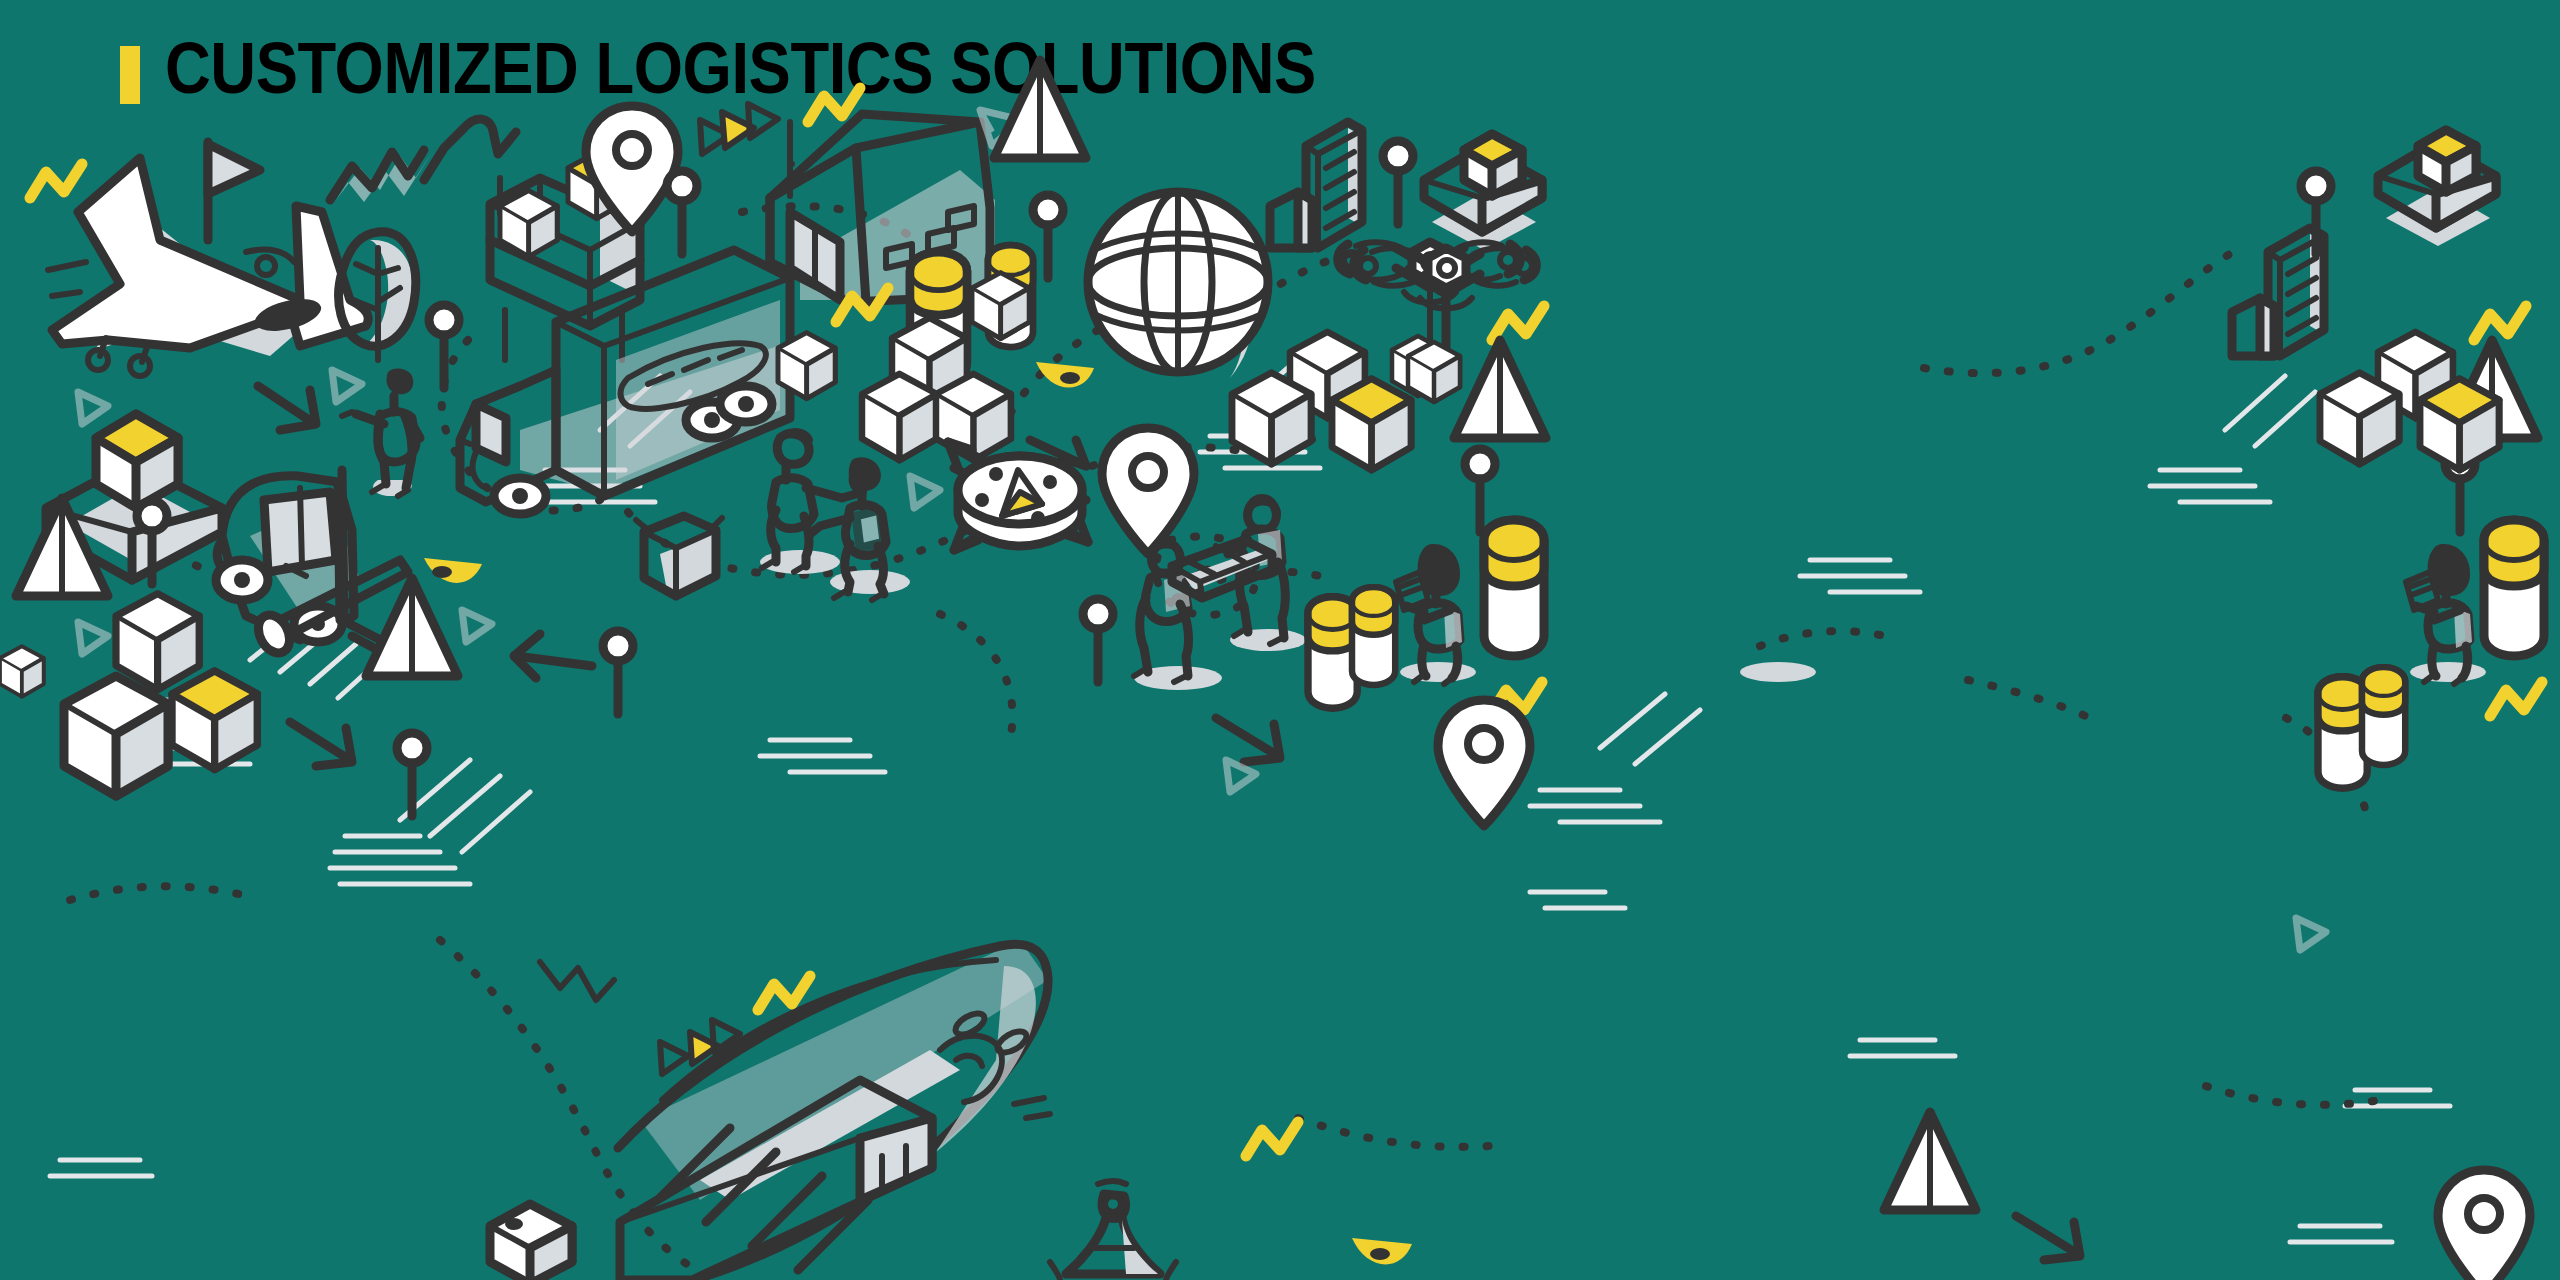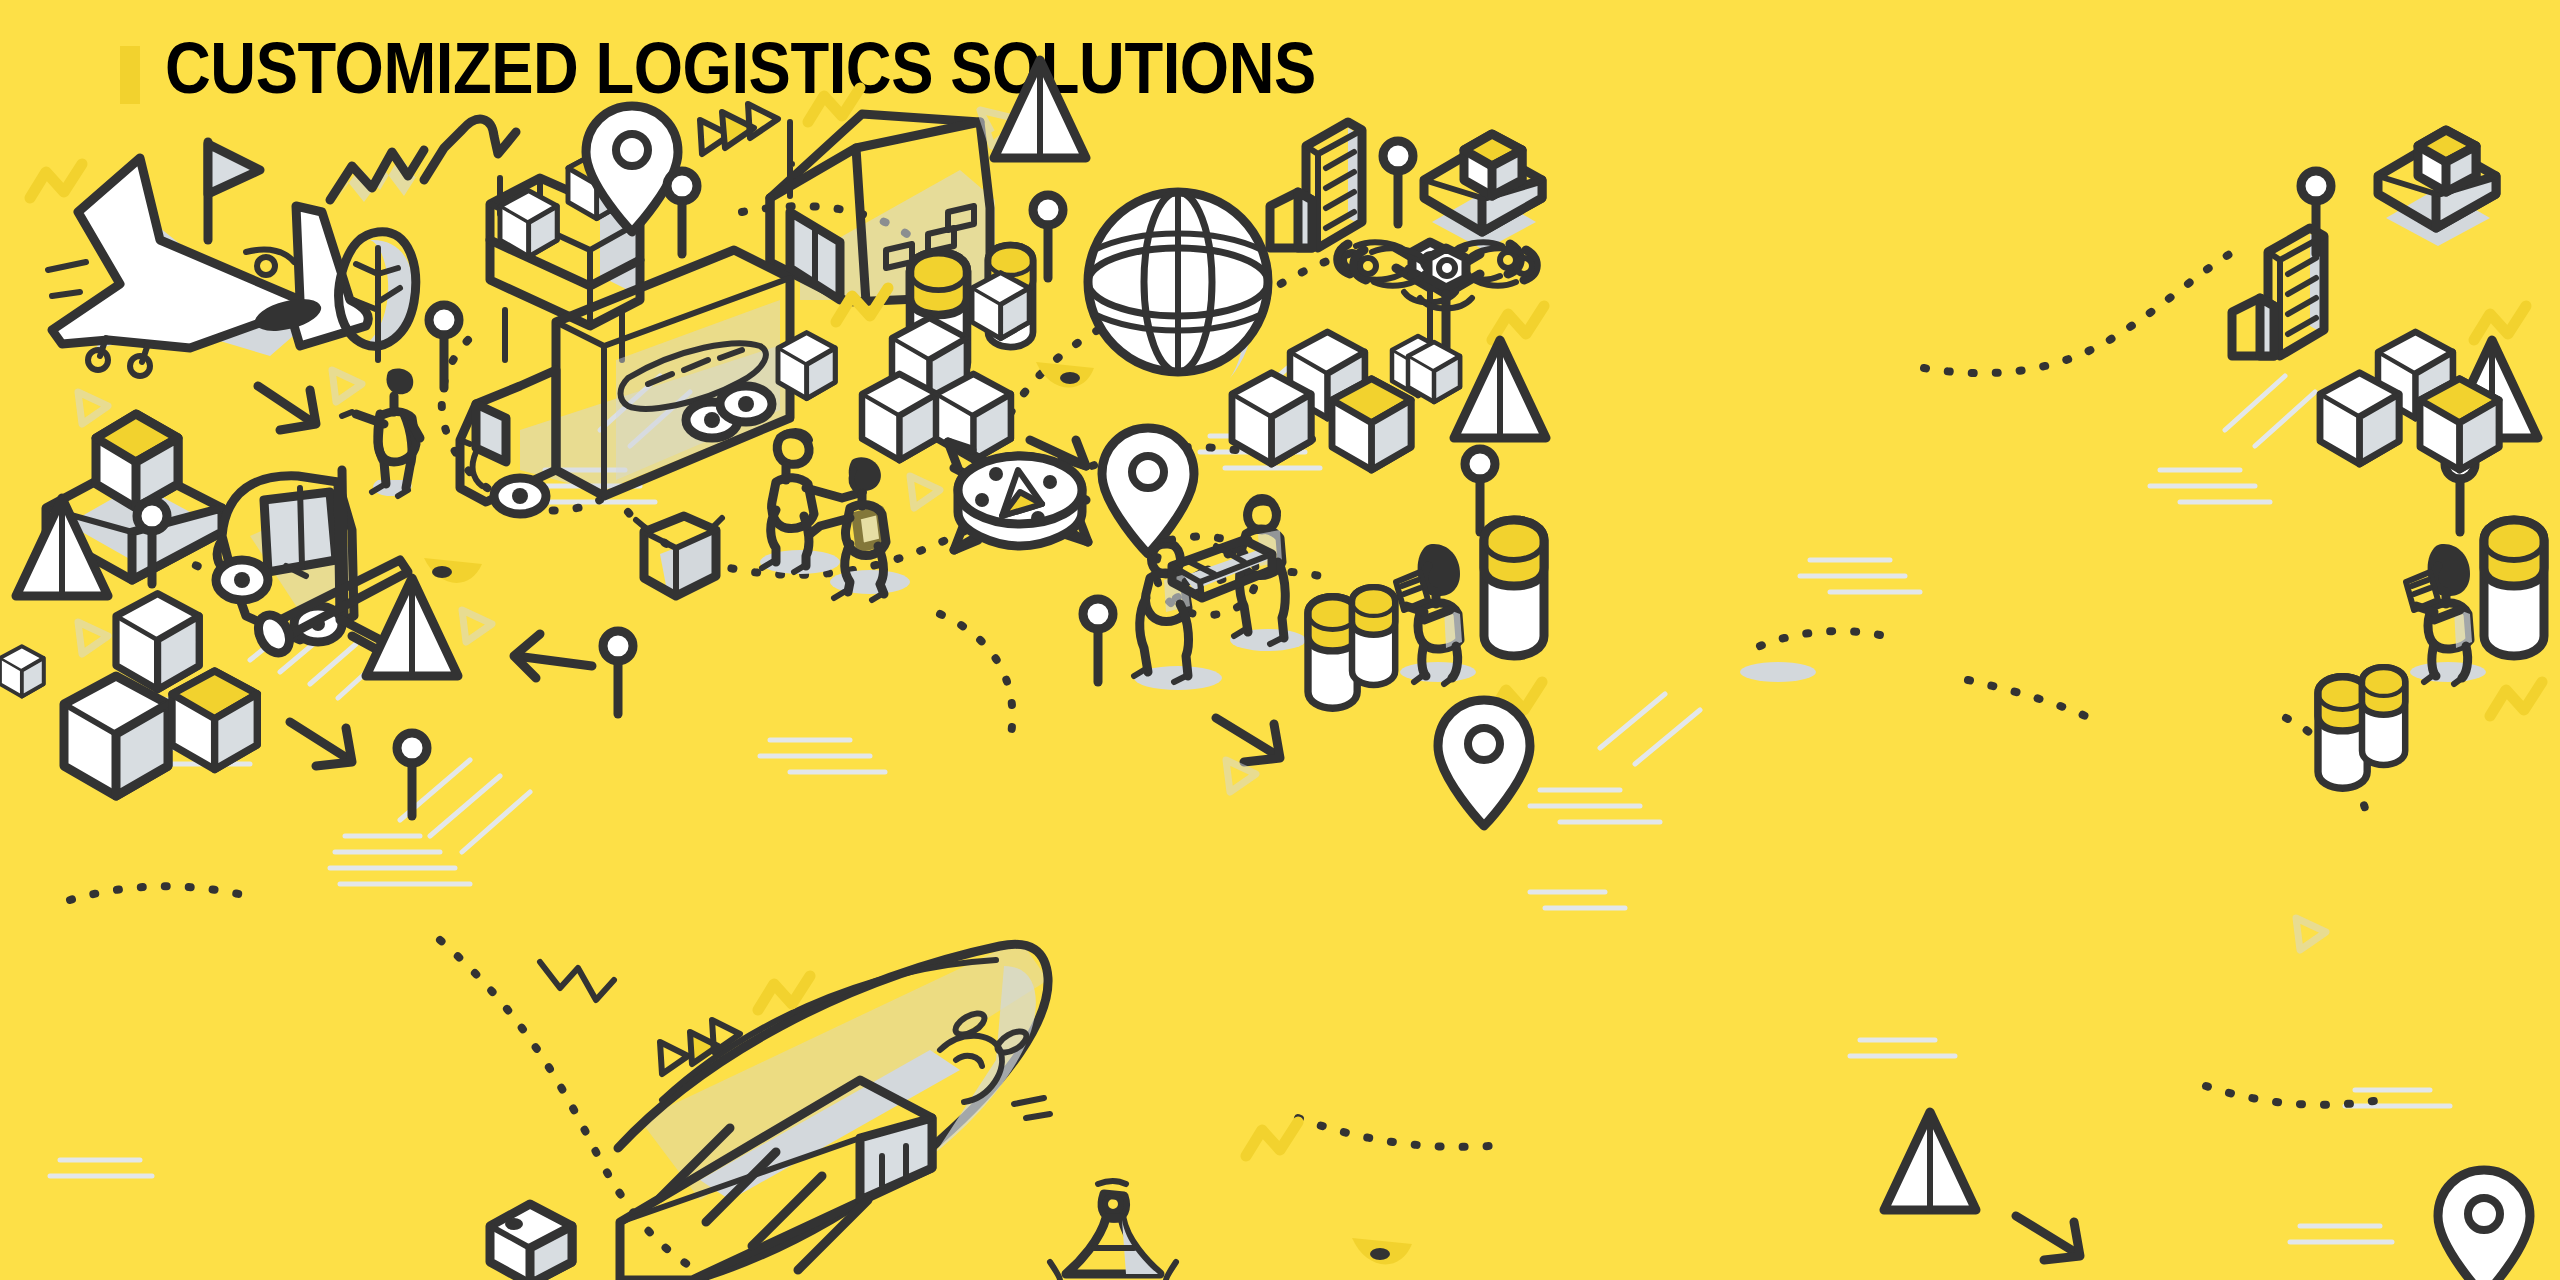--- a/index.html
+++ b/index.html
@@ -1,17 +1,17 @@
 <!DOCTYPE html>
 <html><head>
 <meta charset="utf-8">
 <style>
   html,body{margin:0;padding:0;background:#ffffff;}
   body{width:2560px;height:1280px;overflow:hidden;font-family:"Liberation Sans",sans-serif;}
-  #stage{position:relative;width:2560px;height:1280px;background:#fde047;overflow:hidden;}
+  #stage{position:relative;width:2560px;height:1280px;background:#0f766e;overflow:hidden;}
 
   
   #titlebar{position:absolute;left:0;top:0;width:2560px;height:110px;}
   #title-accent{position:absolute;left:120px;top:46px;width:20px;height:58px;background:#F2D22E;}
   #title-text{position:absolute;left:165px;top:32px;
     font-family:"Liberation Sans Narrow","Liberation Sans",sans-serif;
     font-weight:700;font-size:72px;letter-spacing:-0.5px;color:#000;
     transform:scaleX(0.88);transform-origin:left top;white-space:nowrap;line-height:1;}
 
   

